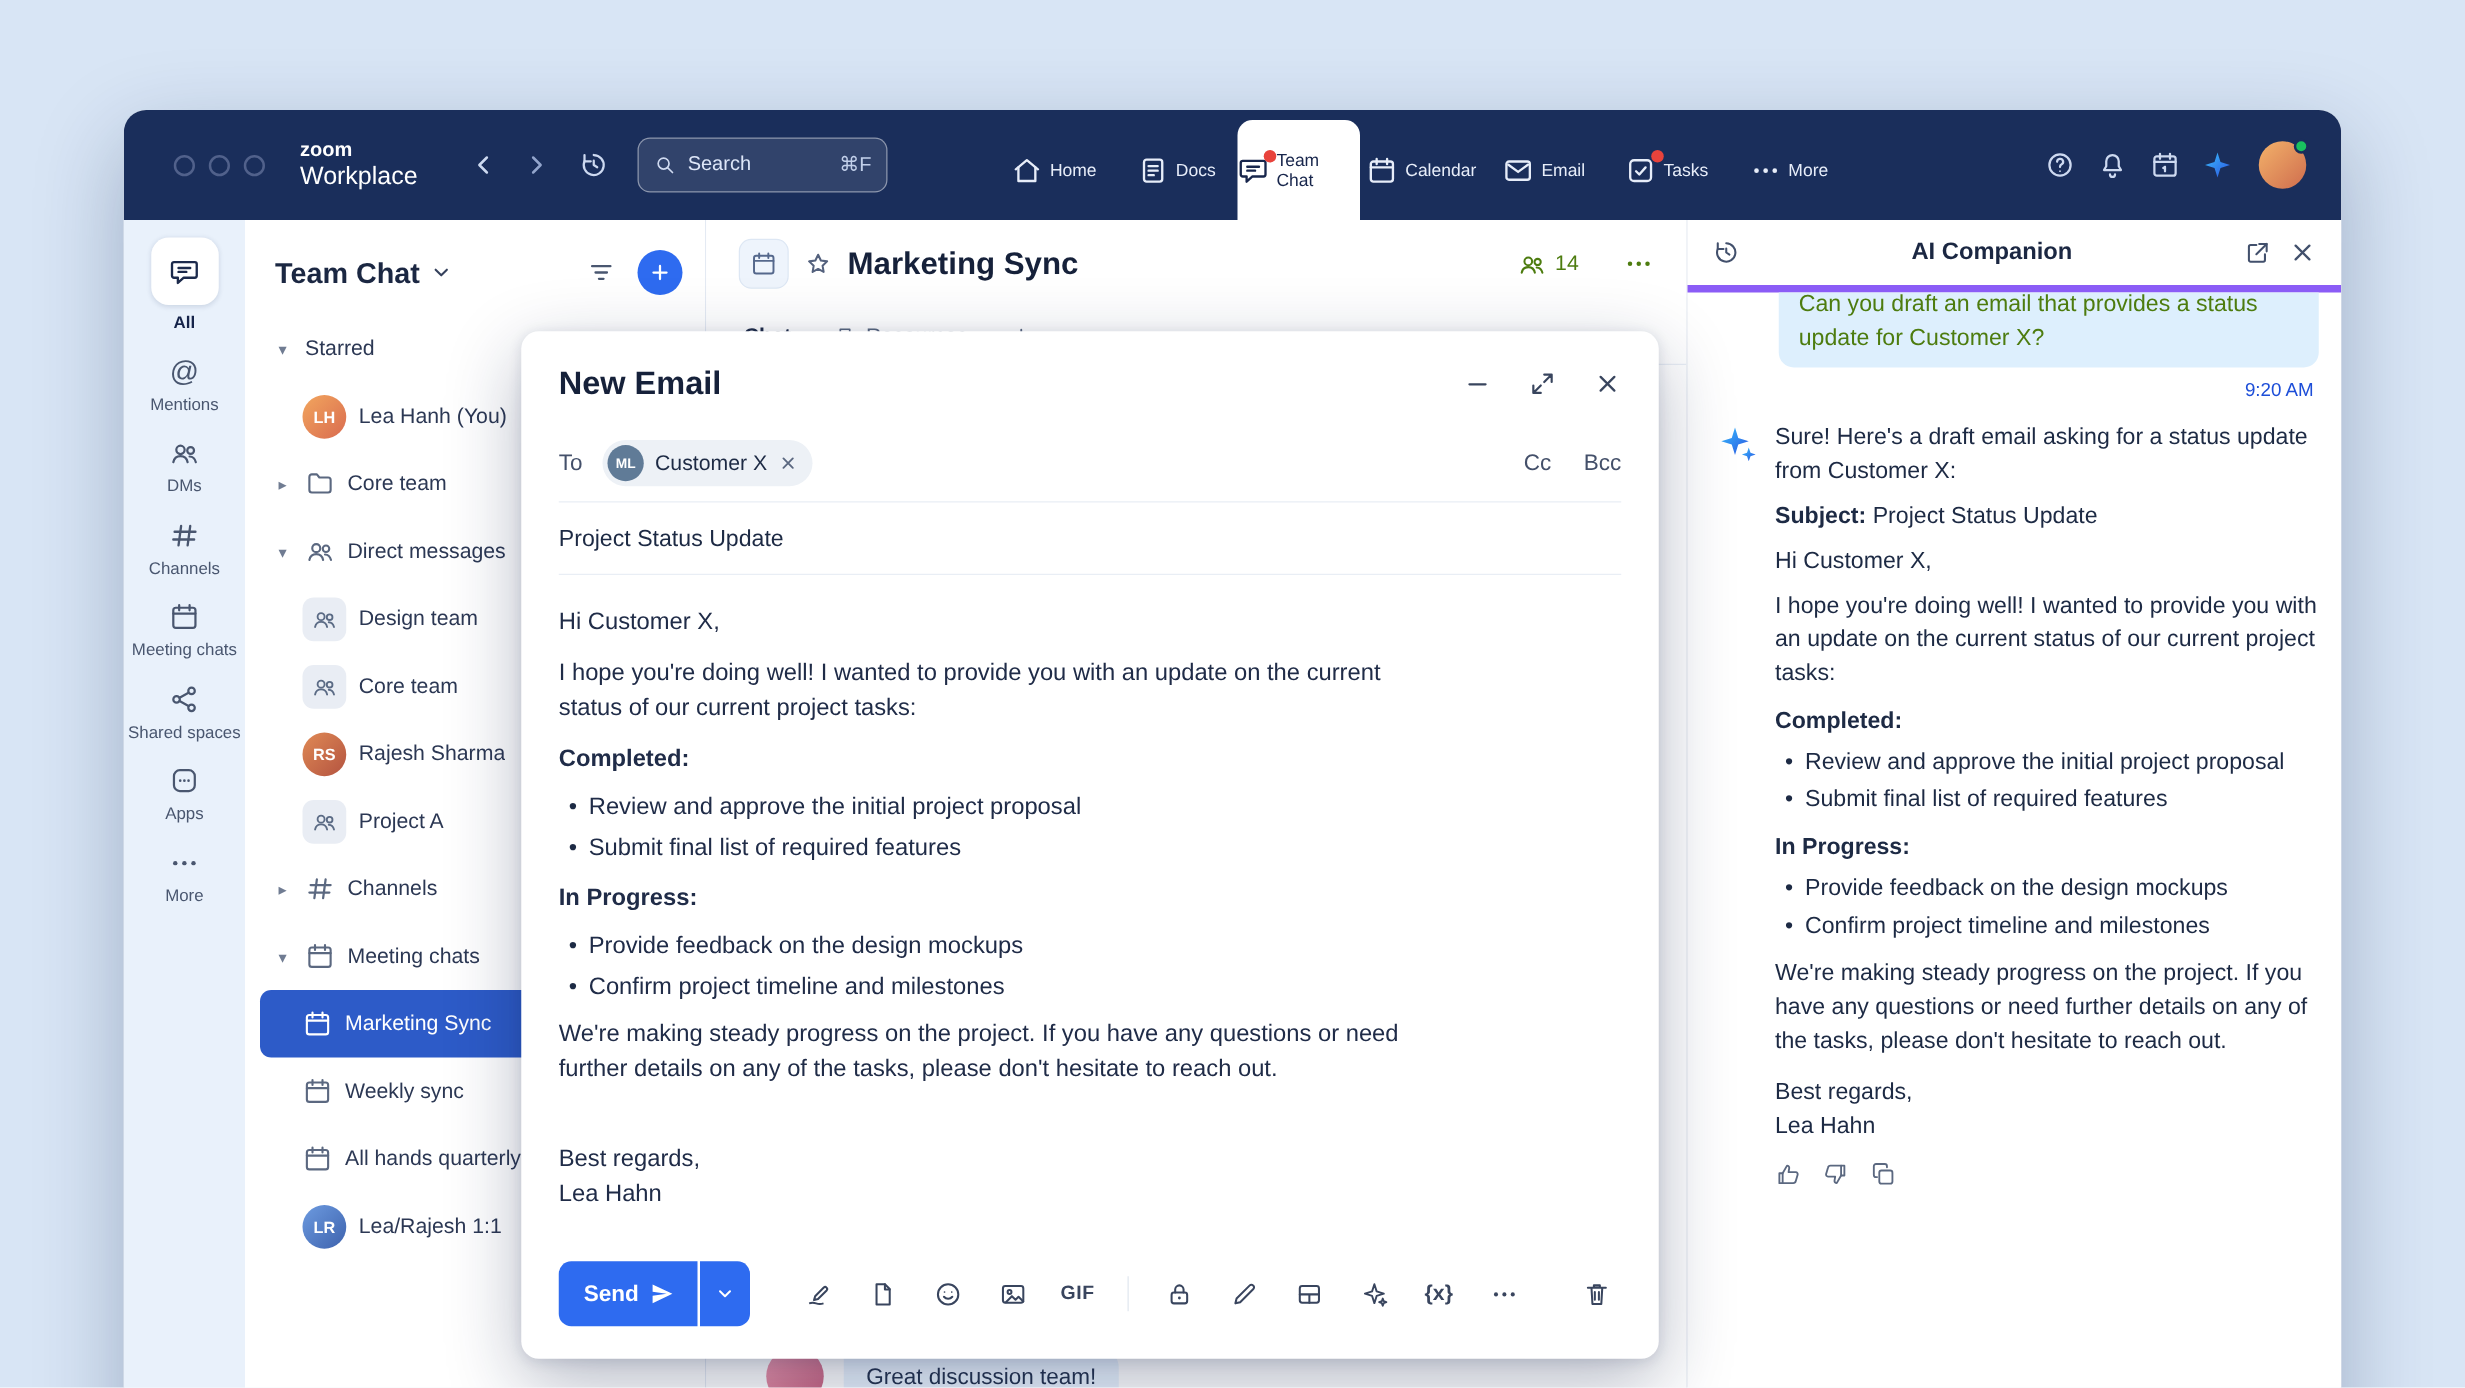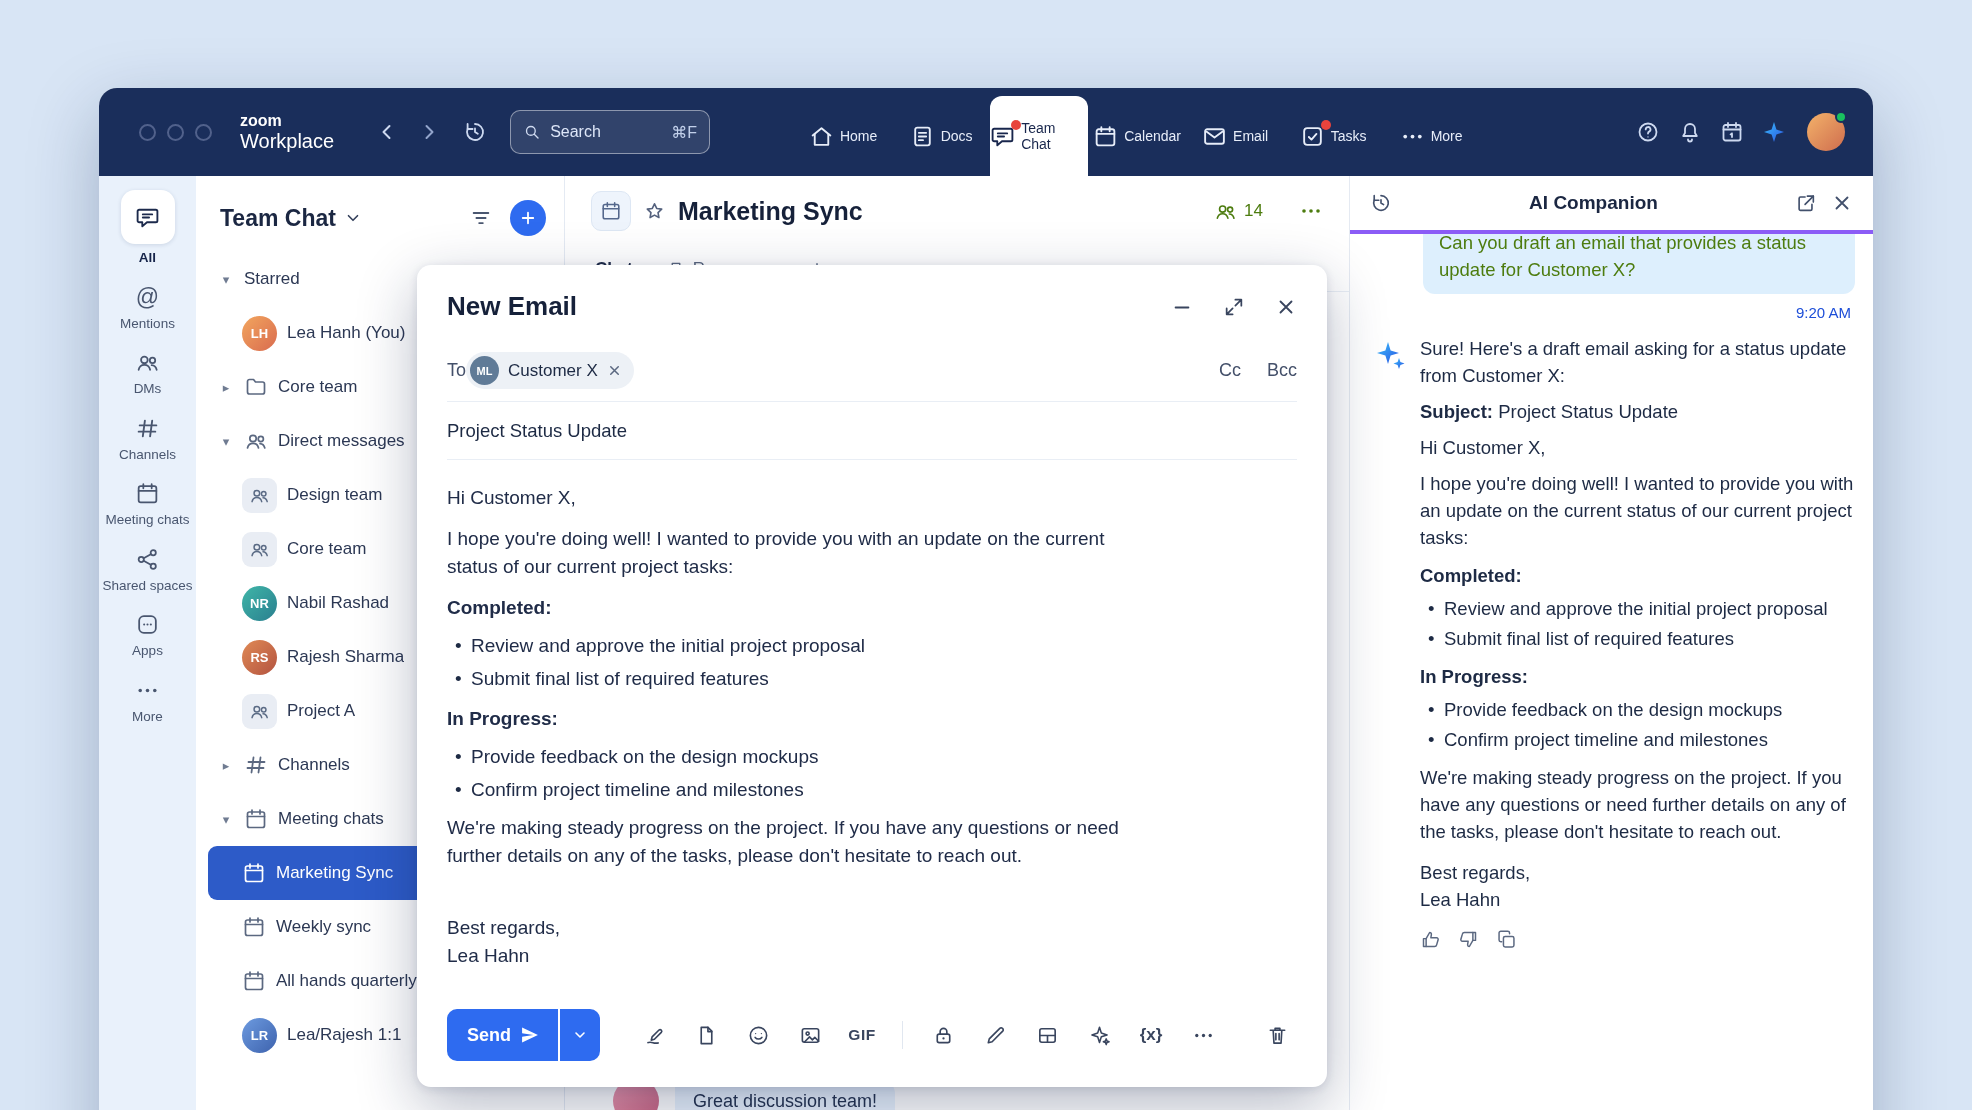--- a/index.html
+++ b/index.html
@@ -94,21 +94,21 @@
   .tab.mut{color:#5b6880;font-weight:400}
   .tab svg{width:18px;height:18px}
   .tab-add{color:#5b6880;cursor:pointer}
   .tab-add svg{width:18px;height:18px}
   .chat-peek{position:absolute;left:48px;top:902px;display:flex;gap:16px;align-items:flex-start}
   .peek-av{width:46px;height:46px;border-radius:50%;flex:0 0 46px}
   .peek-bubble{background:#e9f3fe;border-radius:4px 16px 16px 16px;padding:13px 18px;font-size:18px;color:#243350;white-space:nowrap}
 
   
   .ai{flex:0 0 524px;background:#fff;border-left:1px solid #e5eaf2;display:flex;flex-direction:column;min-height:0}
-  .ai-head{height:58px;border-bottom:4px solid #8b5cf6;display:flex;align-items:center;padding:0 20px;gap:14px;flex:0 0 58px}
+  .ai-head{height:58px;border-bottom:6px solid #8b5cf6;display:flex;align-items:center;padding:0 20px;gap:14px;flex:0 0 58px}
   .ai-hbtn{color:#42506c;cursor:pointer;display:flex}
   .ai-hbtn svg{width:22px;height:22px}
   .ai-title{flex:1;text-align:center;font-size:19px;font-weight:700;color:#1b2742}
   .ai-scroll{flex:1;overflow:hidden;padding:0 18px 0 24px;display:flex;flex-direction:column}
   .ai-user{align-self:flex-end;background:var(--userbubble,#ddeffd);border-radius:12px;padding:11px 16px;max-width:432px;
     font-size:18.5px;line-height:27px;color:#4d7c0f;margin-top:-16px}
   .ai-time{align-self:flex-end;color:#1d4ed8;font-size:15px;margin:10px 4px 14px}
   .ai-msg{display:flex;gap:14px;align-items:flex-start}
   .ai-spark{flex:0 0 32px;margin-top:4px}
   .ai-spark svg{width:32px;height:32px}
@@ -123,21 +123,21 @@
 
   
   .compose{position:absolute;left:318px;top:177px;width:910px;height:822px;background:#fff;border-radius:14px;z-index:40;
     box-shadow:0 20px 60px rgba(15,30,70,.30),0 2px 10px rgba(15,30,70,.12);display:flex;flex-direction:column}
   .cp-head{display:flex;align-items:center;padding:26px 30px 18px}
   .cp-title{font-size:26px;font-weight:700;color:#16213a}
   .cp-hicons{margin-left:auto;display:flex;align-items:center;gap:30px;color:#39455e}
   .cp-hicons span{cursor:pointer;display:flex}
   .cp-hicons svg{width:22px;height:22px}
   .cp-row{margin:0 30px;display:flex;align-items:center;border-bottom:1px solid #e9eef5}
-  .cp-to{height:62px;}
+  .cp-to{height:62px;gap:16px}
   .cp-lab{font-size:18px;color:#44506a}
   .chip{display:flex;align-items:center;gap:9px;background:#edf1f6;border-radius:20px;padding:4px 12px 4px 4px;cursor:pointer}
   .chip .av{width:29px;height:29px;font-size:11px;flex:0 0 29px;background:#607b97}
   .chip-name{font-size:17px;color:#1d2a44}
   .chip-x{color:#5b6880;display:flex;cursor:pointer}
   .chip-x svg{width:15px;height:15px}
   .ccbcc{margin-left:auto;display:flex;gap:26px;font-size:18px;color:#44506a}
   .ccbcc span{cursor:pointer}
   .cp-subject{height:58px;font-size:18.5px;font-weight:500;color:#1d2a44}
   .cp-body{flex:1;padding:24px 30px 0;font-size:19px;line-height:28px;color:#202c48;overflow:hidden}
@@ -458,26 +458,20 @@
               <svg viewBox="0 0 24 24" fill="none" stroke="currentColor" stroke-width="1.7" stroke-linecap="round">
                 <circle cx="9" cy="9.5" r="3.2"></circle>
                 <path d="M3.5 19c.6-3 2.8-4.7 5.5-4.7s4.9 1.7 5.5 4.7"></path>
                 <circle cx="16.8" cy="10" r="2.6"></circle>
                 <path d="M16 14.6c2.4.1 4.1 1.6 4.8 4.4"></path>
               </svg>
             </span>
           <span class="sb-label">Core team</span>
         </div>
         <div class="sb-row child">
-          <span class="av g-teal">
-              <span>NR</span>
-            </span>
-          <span class="sb-label">Nabil Rashad</span>
-        </div>
-        <div class="sb-row child">
           <span class="av g-red">
               <span>RS</span>
             </span>
           <span class="sb-label">Rajesh Sharma</span>
         </div>
         <div class="sb-row child">
           <span class="teambox">
               <svg viewBox="0 0 24 24" fill="none" stroke="currentColor" stroke-width="1.7" stroke-linecap="round">
                 <circle cx="9" cy="9.5" r="3.2"></circle>
                 <path d="M3.5 19c.6-3 2.8-4.7 5.5-4.7s4.9 1.7 5.5 4.7"></path>

